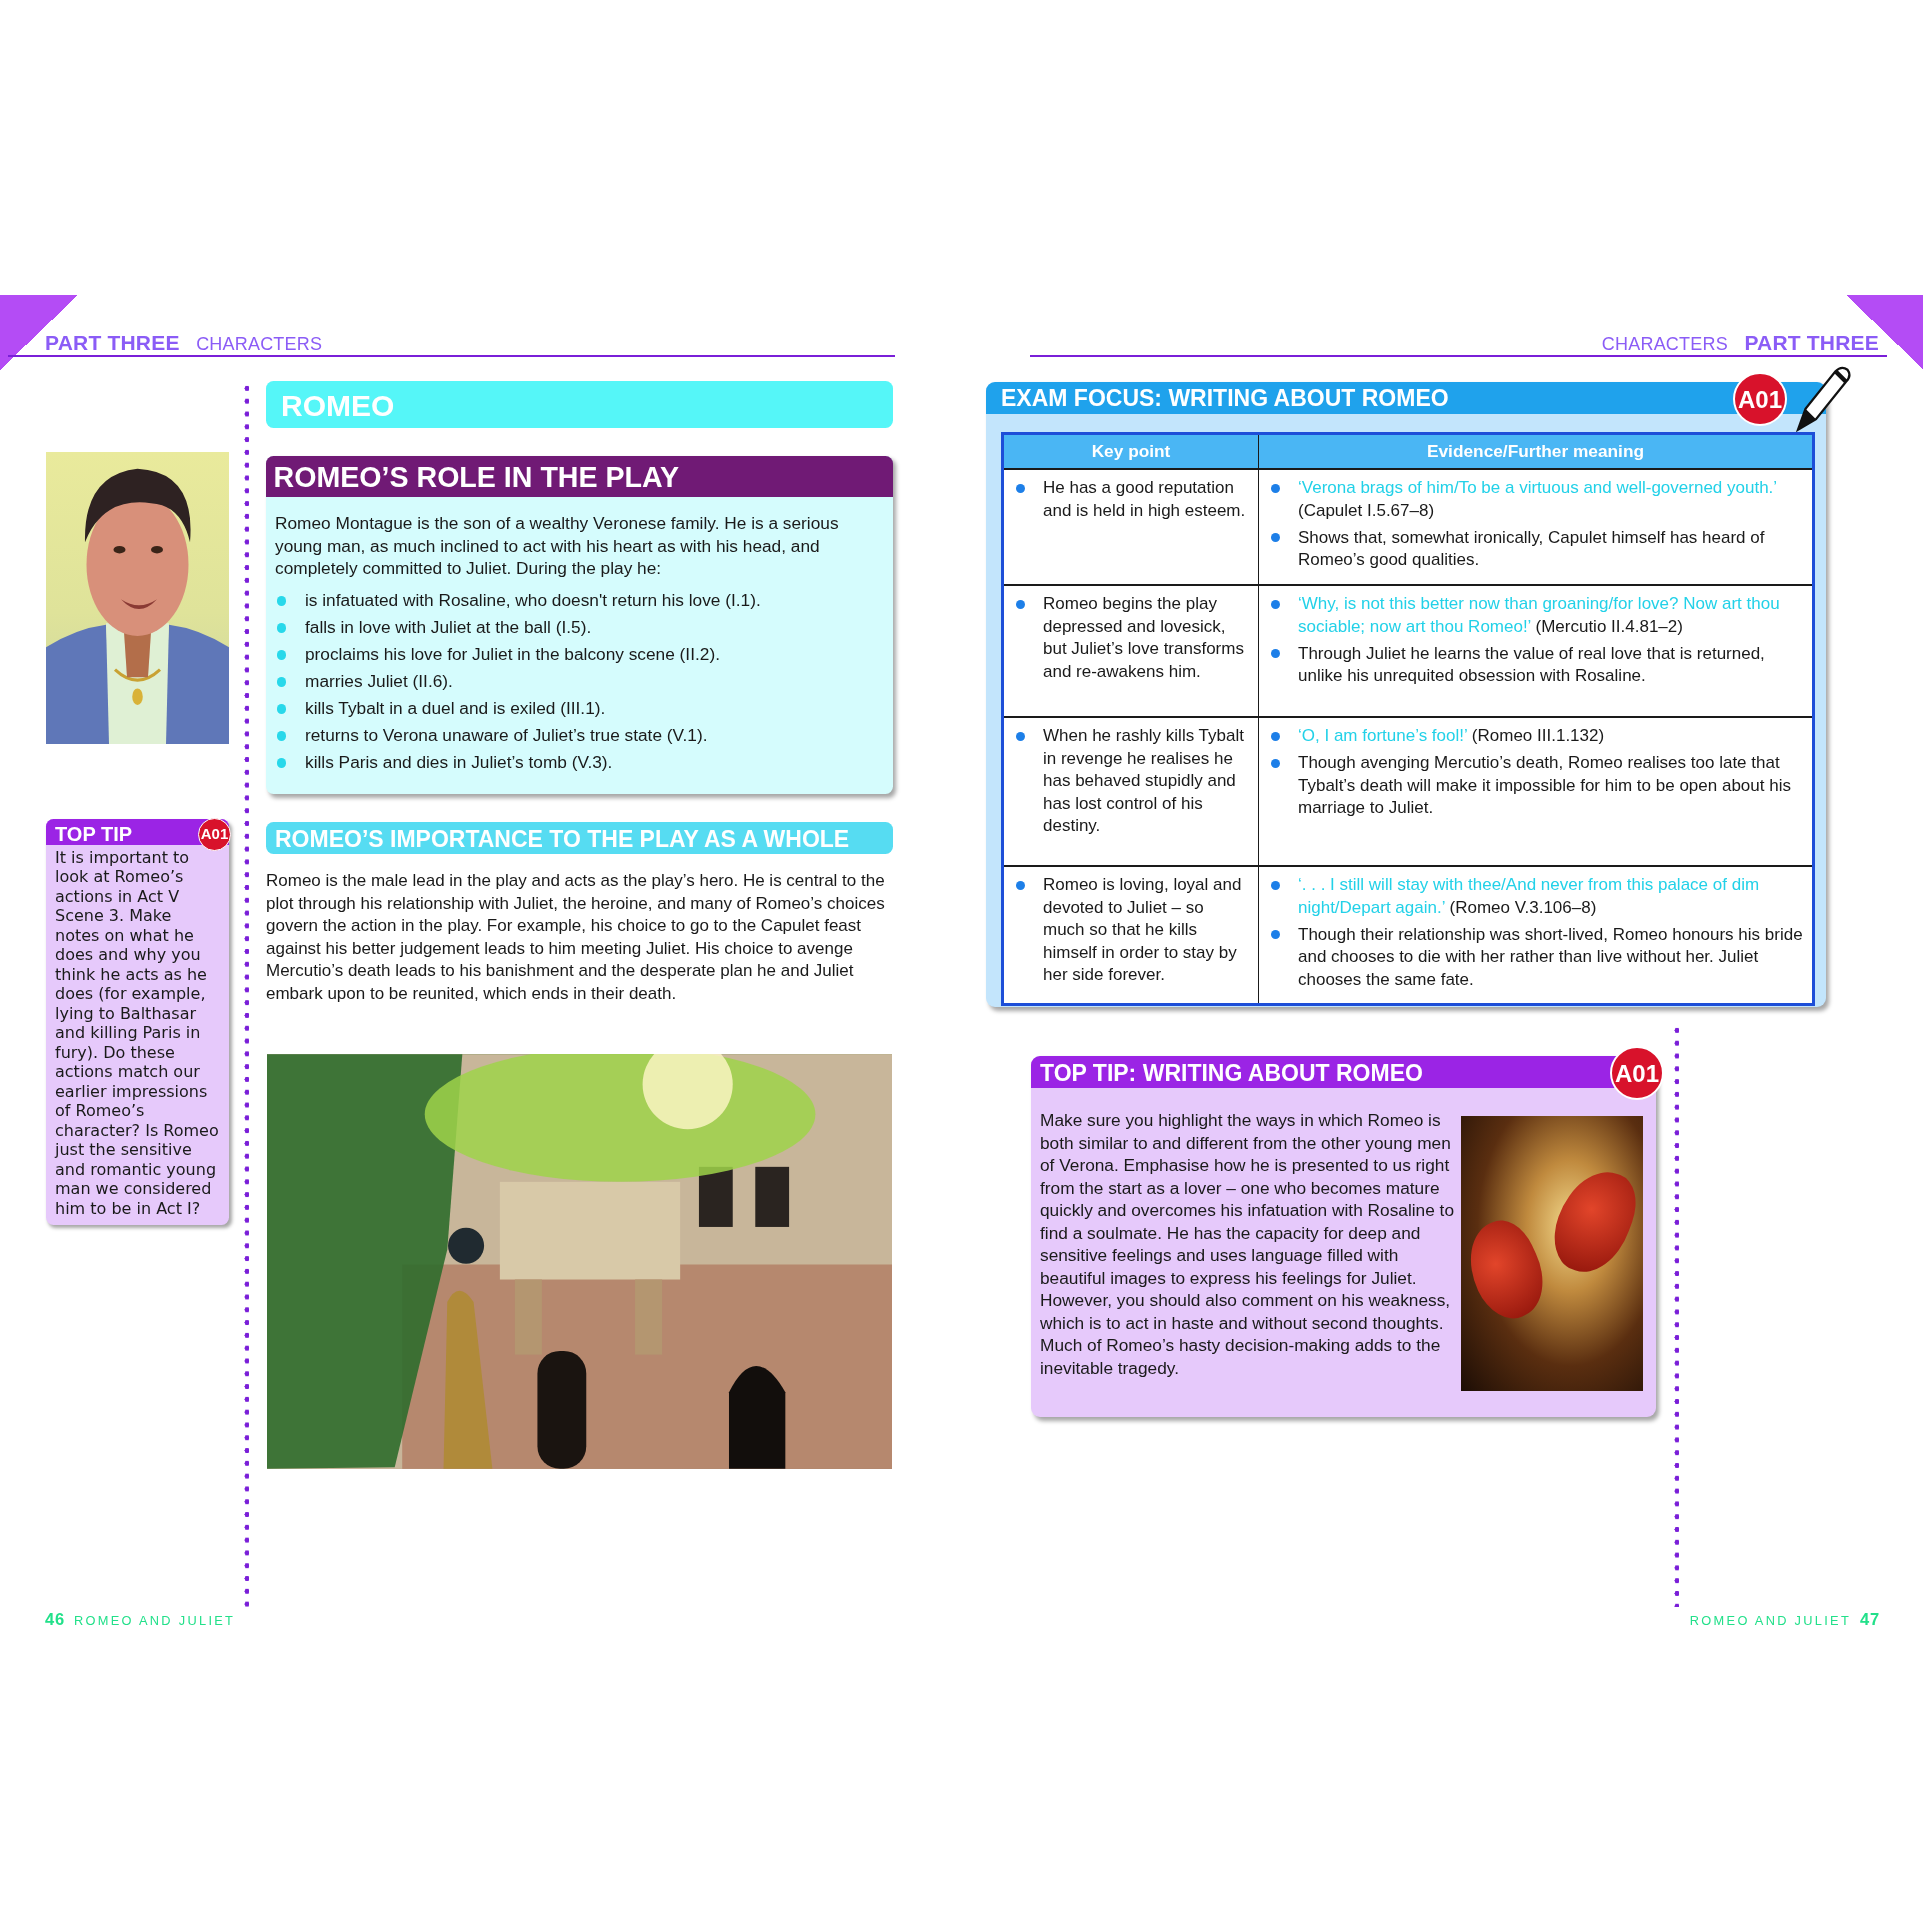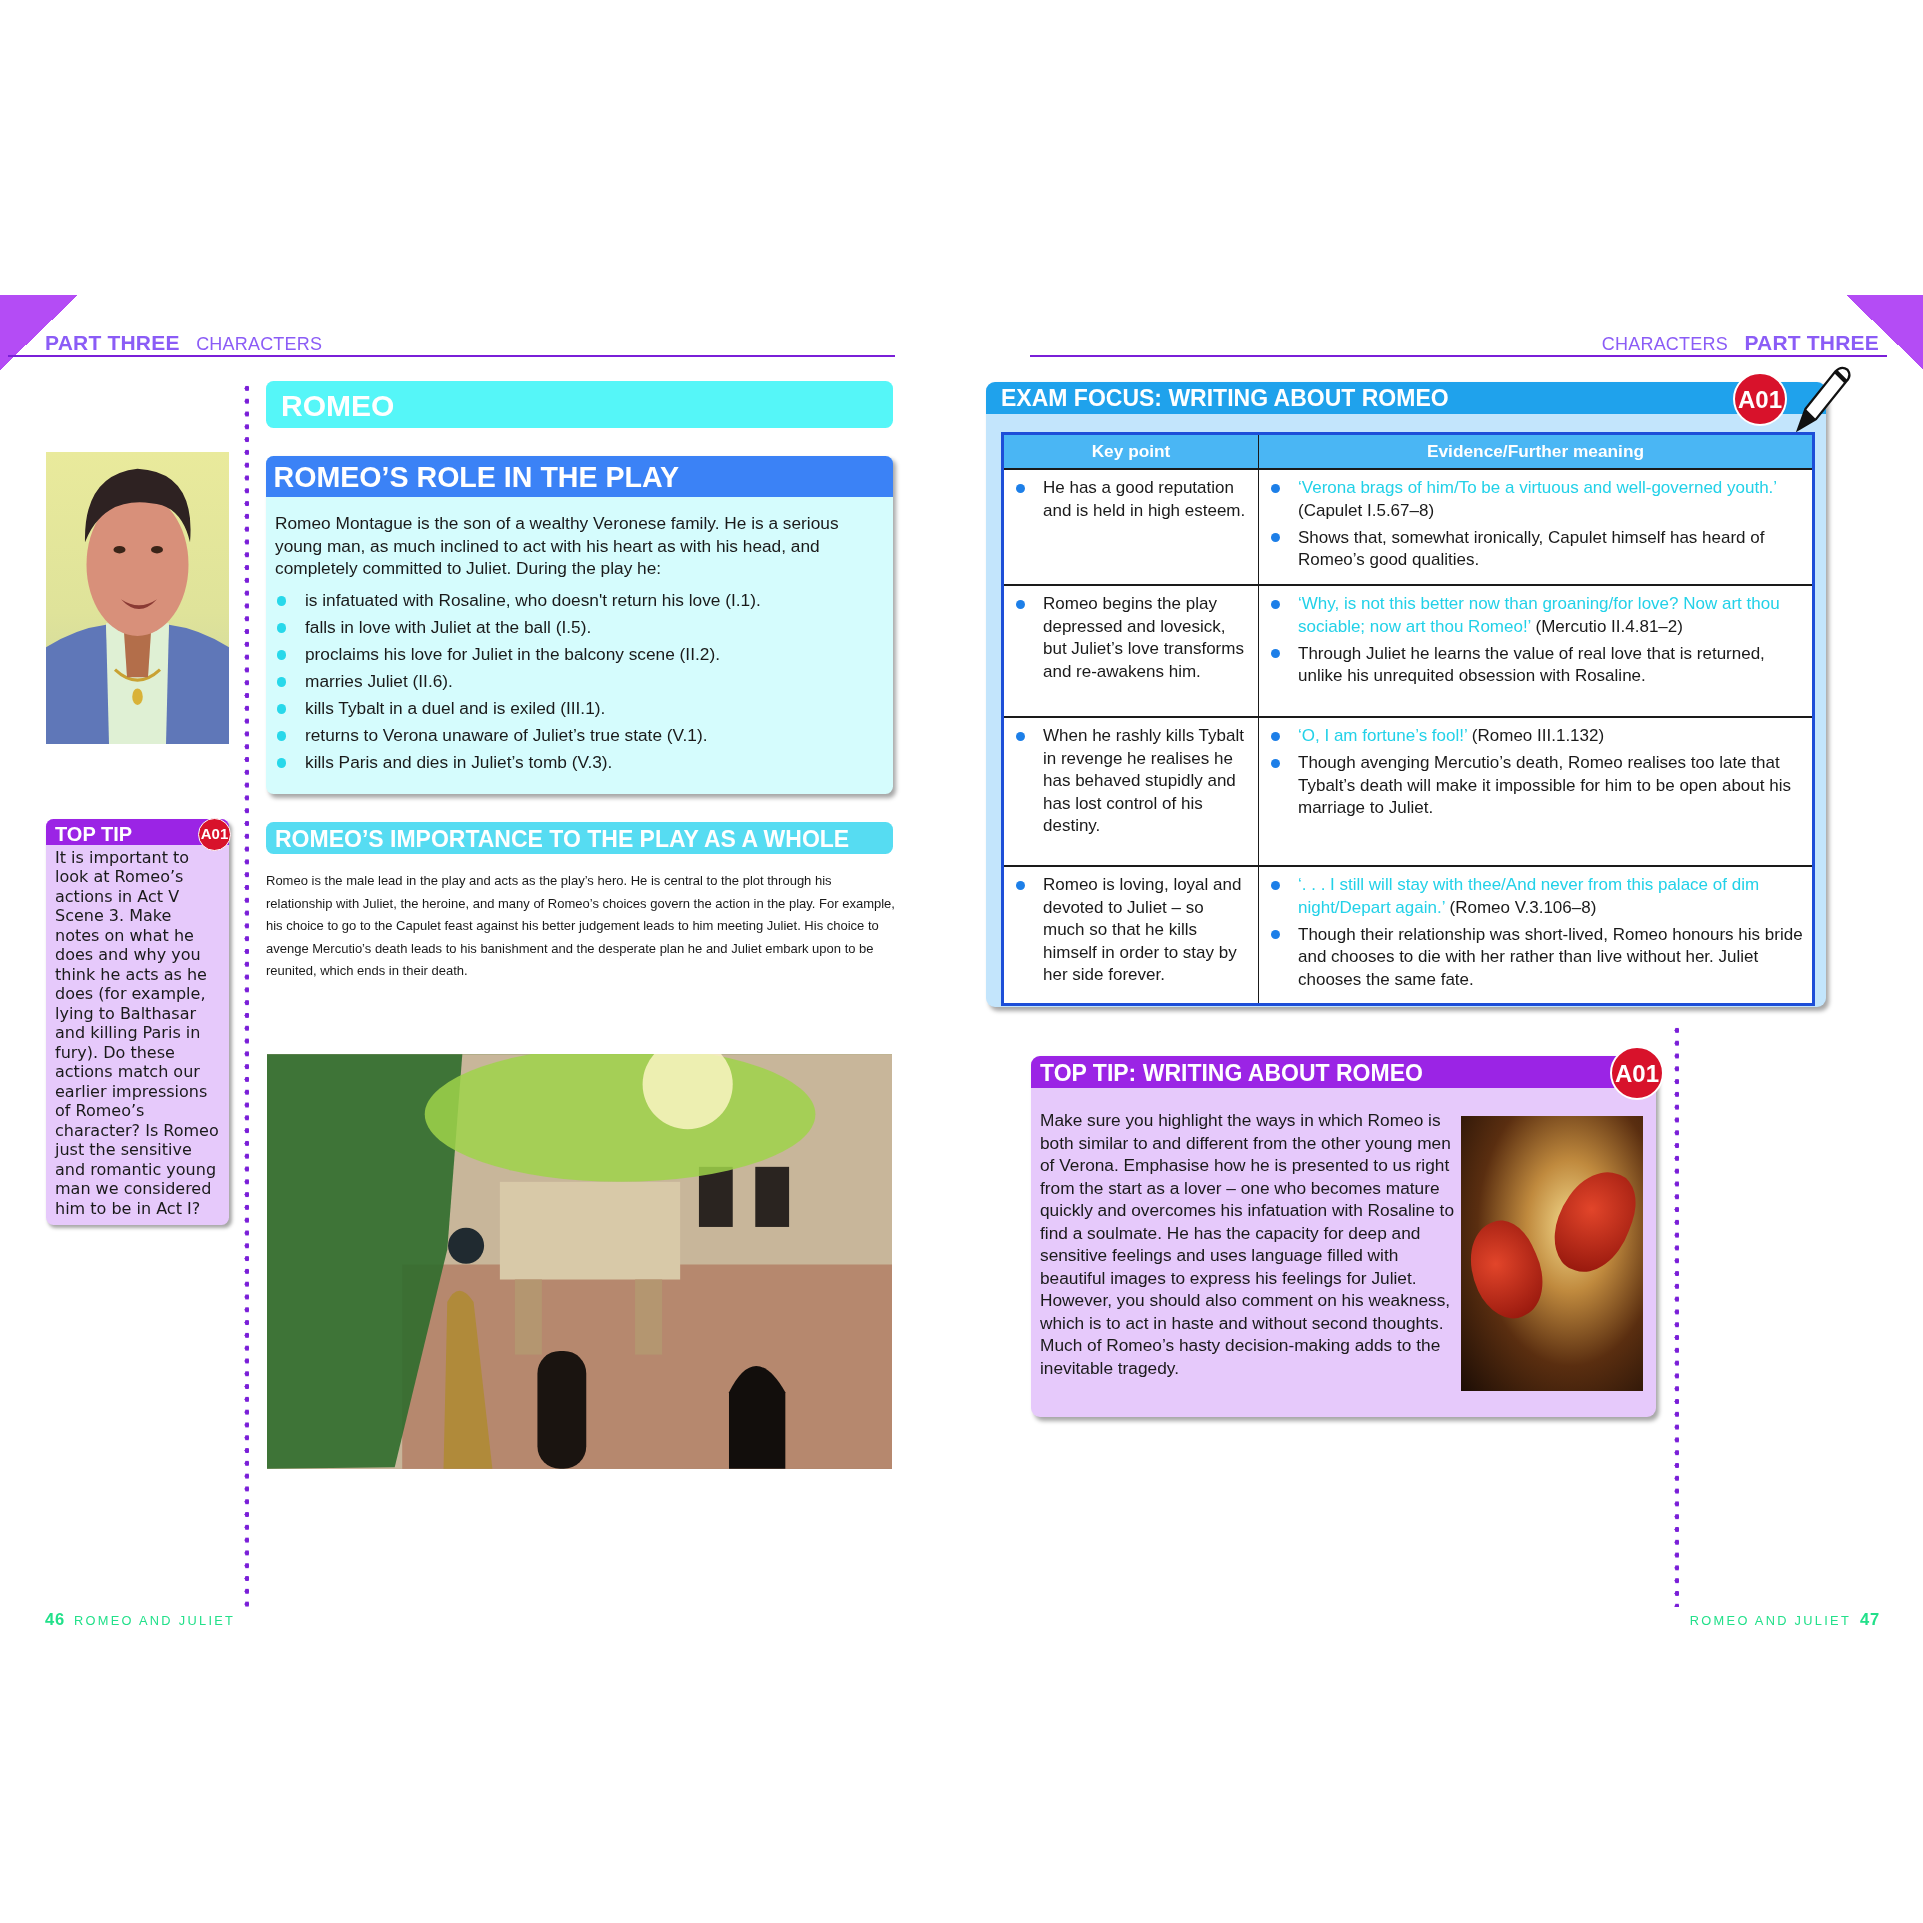--- a/index.html
+++ b/index.html
@@ -29,31 +29,31 @@
 
   .portrait { position: absolute; left: 46px; top: 452px; width: 183px; height: 292px; overflow: hidden;
     background: linear-gradient(180deg, #e9ea9c 0%, #dfe39a 55%, #c9d3a0 100%); }
 
   .title-bar { position: absolute; left: 266px; top: 381px; width: 627px; height: 47px;
     background: #55f6f8; border-radius: 7.5px; }
   .title-bar span { position: absolute; left: 15px; top: 7.5px; font-size: 30px; font-weight: bold; color: #ffffff; }
 
   .role-box { position: absolute; left: 266px; top: 456px; width: 627px; height: 338px;
     background: #d5fcfd; border-radius: 7.5px; box-shadow: 3px 3.8px 4.5px rgba(0,0,0,0.35); }
-  .role-head { height: 41px; background: #3b82f6; border-radius: 7.5px 7.5px 0 0; position: relative; }
+  .role-head { height: 41px; background: #701a75; border-radius: 7.5px 7.5px 0 0; position: relative; }
   .role-head span { position: absolute; left: 7.5px; top: 4.5px; font-size: 28.6px; font-weight: bold; color: #ffffff; }
   .role-intro { padding: 15px 9px 0 9px; font-size: 17.3px; line-height: 22.5px; }
   .role-list { list-style: none; padding: 7.5px 9px 0 9px; }
   .role-list li { position: relative; padding-left: 30px; font-size: 17.3px; line-height: 27px; }
   .role-list li::before { content: ""; position: absolute; left: 1.5px; top: 9px; width: 9.8px; height: 9.8px; border-radius: 50%; background: #28d8ea; }
 
   .imp-bar { position: absolute; left: 266px; top: 822px; width: 627px; height: 32px;
     background: #56dcf2; border-radius: 7.5px; }
   .imp-bar span { position: absolute; left: 9px; top: 3.8px; font-size: 23px; font-weight: bold; color: #ffffff; }
-  .imp-text { position: absolute; left: 266px; top: 870px; width: 631px; font-size: 13px; line-height: 22.5px; }
+  .imp-text { position: absolute; left: 266px; top: 870px; width: 631px; font-size: 17px; line-height: 22.5px; }
 
   .photo { position: absolute; left: 267px; top: 1054px; width: 625px; height: 415px; overflow: hidden;
     background: linear-gradient(160deg, #2c6a2a 0%, #4f8f3a 20%, #c8b99b 45%, #bfa38a 70%, #8c5b48 100%); }
 
   .tip-box { position: absolute; left: 46px; top: 819px; width: 183px; height: 406px;
     background: #e6c9fb; border-radius: 7.5px; box-shadow: 2.3px 3px 3.8px rgba(0,0,0,0.35); }
   .tip-head { height: 25.6px; background: #9b24e5; border-radius: 7.5px 7.5px 0 0; position: relative; }
   .tip-head span { position: absolute; left: 9px; top: 3.8px; font-size: 20px; font-weight: bold; color: #ffffff; }
   .tip-body { padding: 3px 9px; font-family: "DejaVu Sans", sans-serif; font-size: 16px; line-height: 19.5px; }
 

